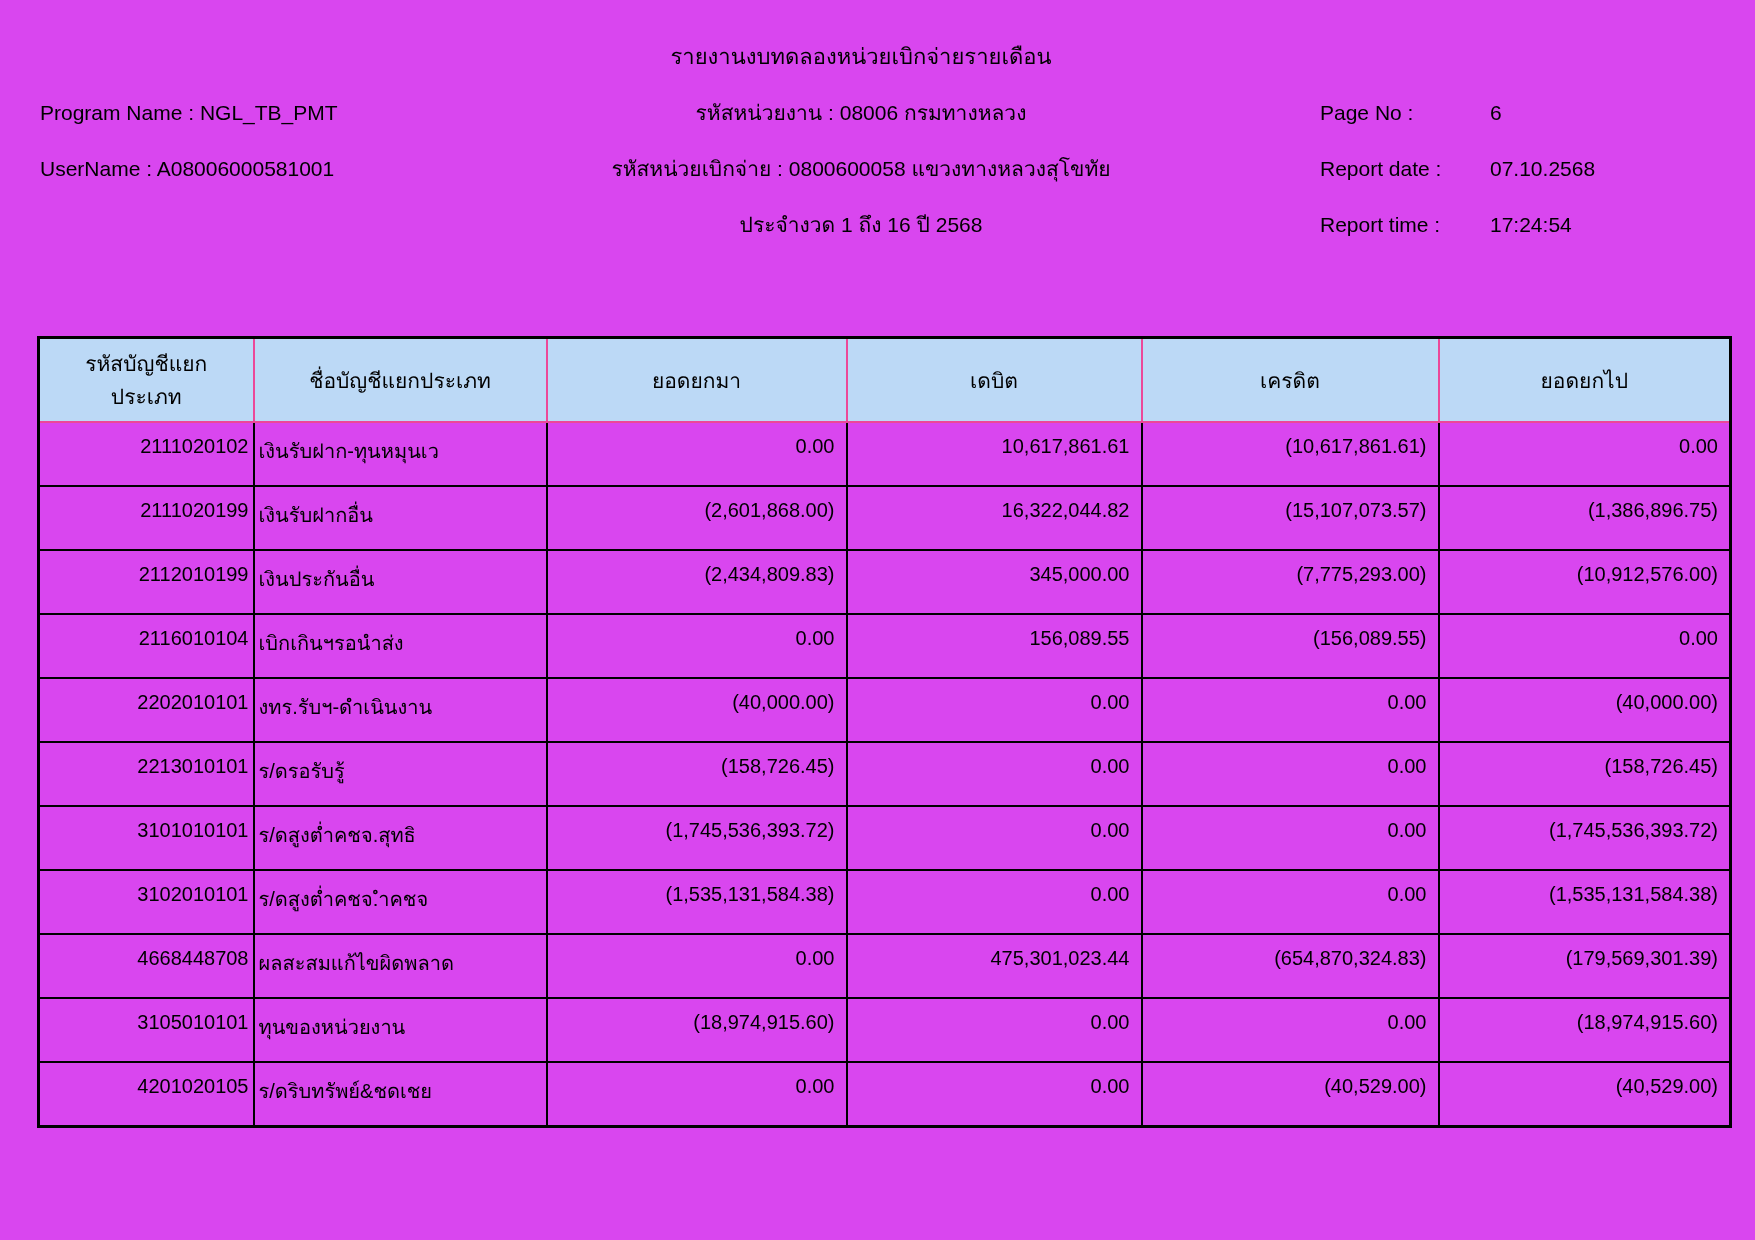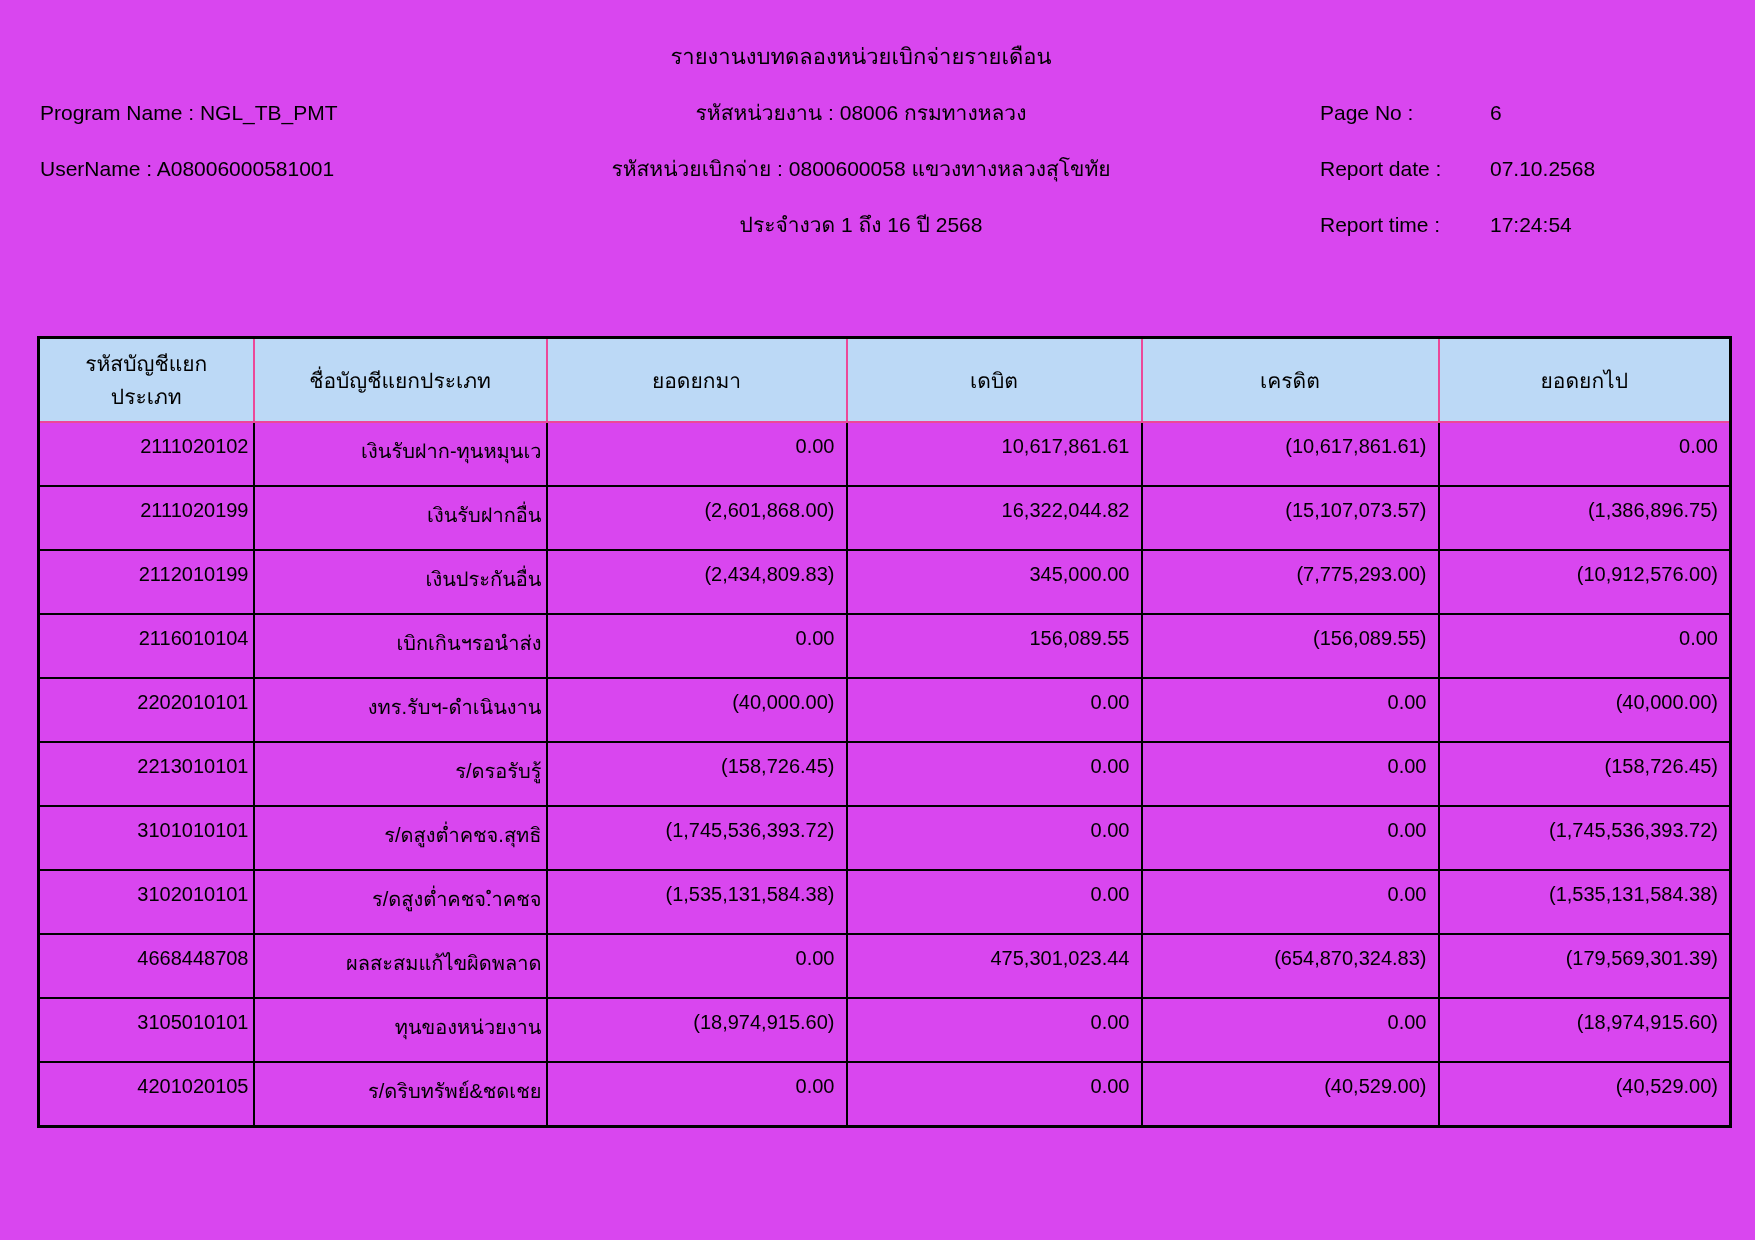--- a/index.html
+++ b/index.html
@@ -50,21 +50,21 @@
   table.tb td {
     border: 2px solid #000000;
     font-size: 20px;
     height: 48px;
     vertical-align: top;
     padding: 12px 4px 2px 4px;
     overflow: hidden;
     white-space: nowrap;
   }
   table.tb td.c0 { text-align: right;  padding-left: 11px; }
-  table.tb td.c1 { text-align: right;  padding-left: 4px; margin-top: 30px;  }
+  table.tb td.c1 { text-align: left;  padding-left: 4px; margin-top: 30px;  }
   table.tb td.c2,
   table.tb td.c3,
   table.tb td.c4,
   table.tb td.c5 { text-align: right; padding-right: 11px; }
 </style>
 </head>
 <body>
 
 <div class="page">
 

